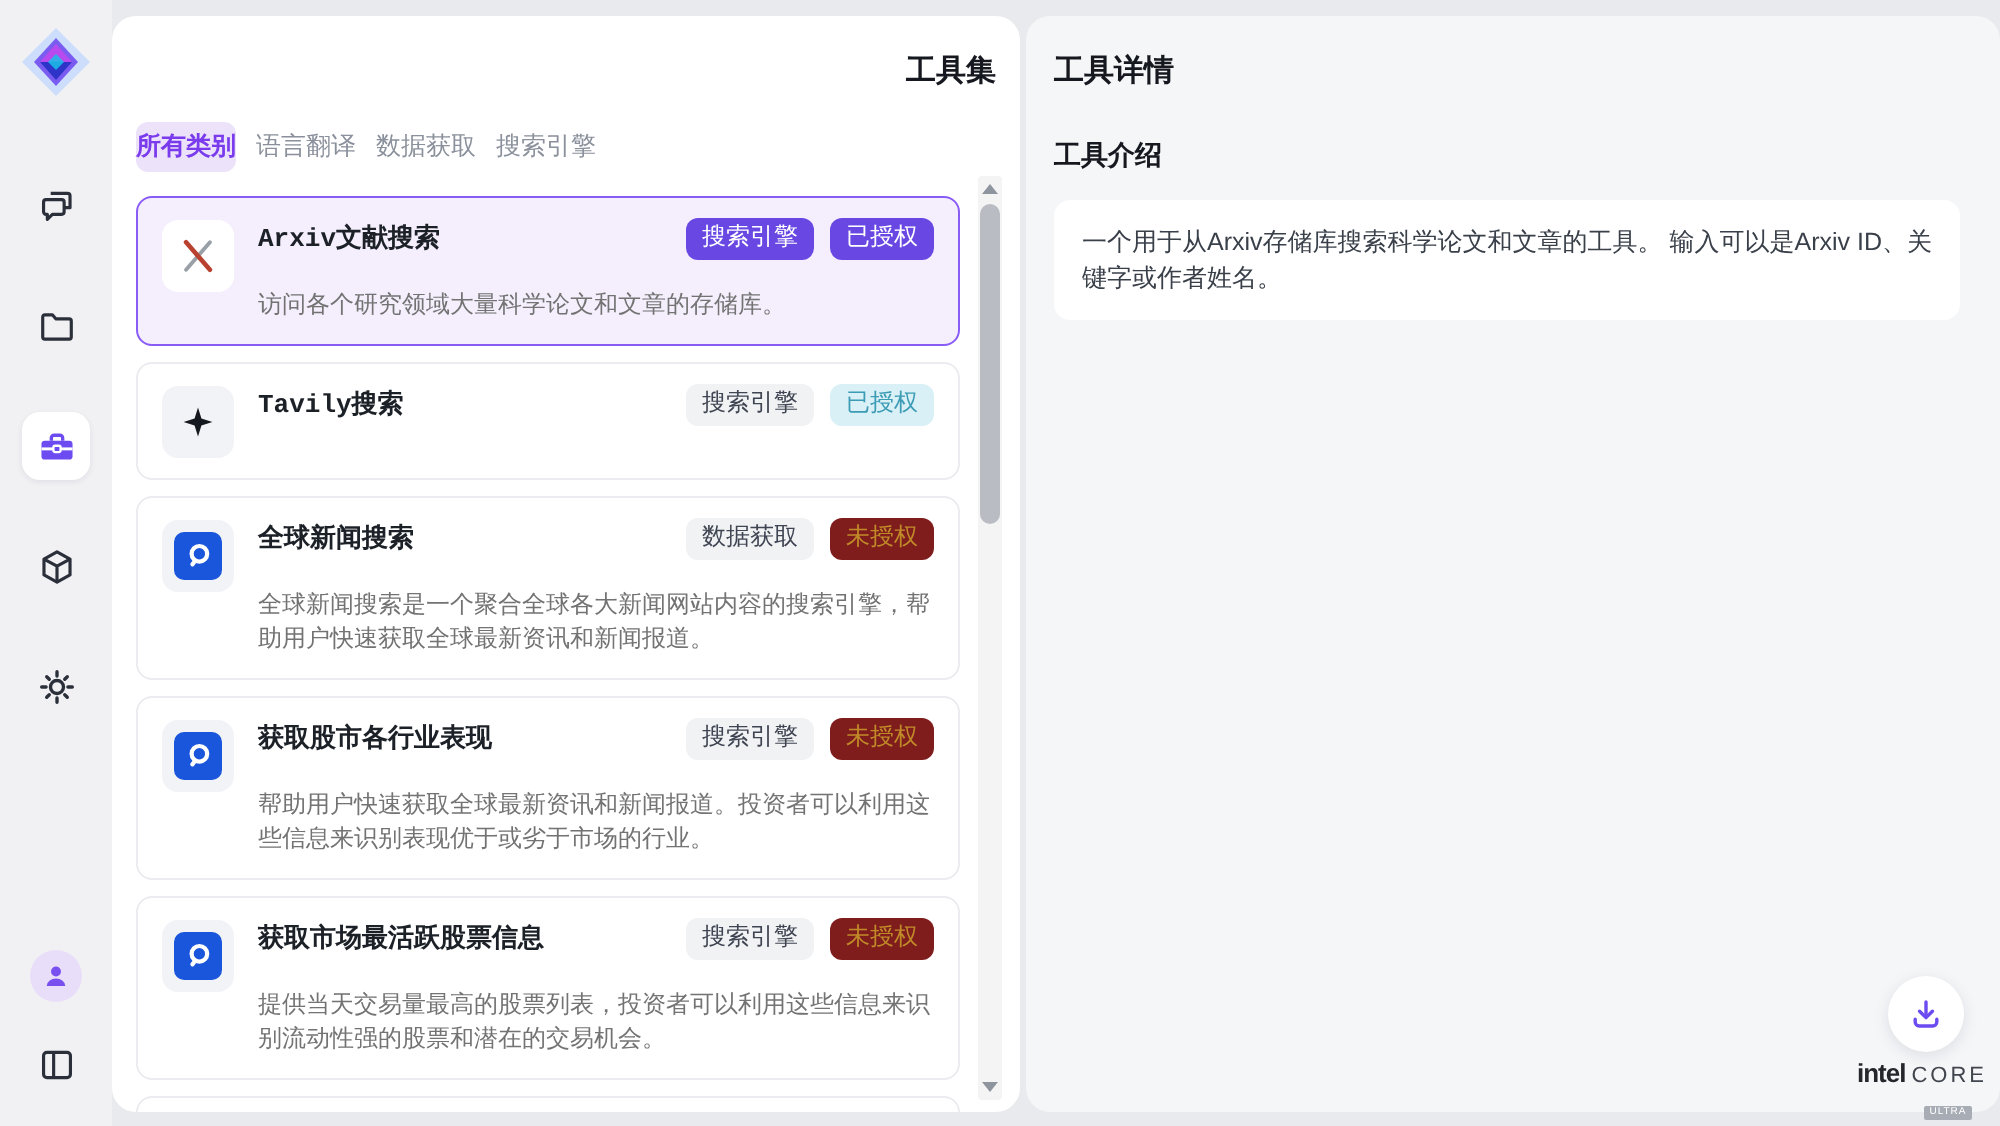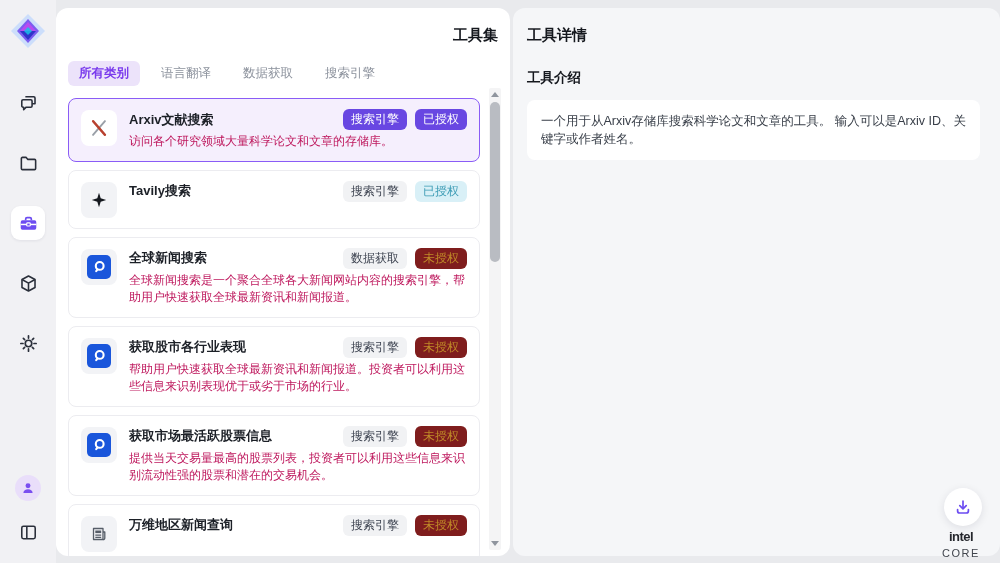--- a/index.html
+++ b/index.html
@@ -29,49 +29,49 @@
 
   
   .list-panel {
     position:absolute; left:56px; top:8px; width:454px; height:548px;
     background:#ffffff; border-radius:12px;
     padding:18px 12px 0 12px; overflow:hidden;
   }
   .list-title { font-size:15px; font-weight:bold; color:#15181e;text-align:right; }
   .tabs { display:flex; gap:10px; margin-top:16px; }
   .tab {
-    font-size:12.5px; color:#8b919c; padding:4px 11px; border-radius:6px;
+    font-size:12.5px; color:#8b919c; padding:4px 0; border-radius:6px;
     background:transparent; border:none; cursor:pointer; white-space:nowrap;
   }
   .tab.active { background:#ece3fa; color:#7a3bed; font-weight:bold; }
   .cards {
     margin-top:12px; width:412px;
     display:flex; flex-direction:column; gap:8px;
   }
   .card {
     border:1px solid #ececf0; border-radius:8px; background:#fff;
     padding:10px 12px; display:flex; gap:12px; cursor:pointer;
   }
   .card.selected { border:1.4px solid #8a5cf6; background:#f5effd; }
   .tile {
     flex:0 0 36px; width:36px; height:36px; border-radius:8px;
     background:#f2f3f6; display:flex; align-items:center; justify-content:center; margin-top:1px;
   }
   .tile.white { background:#ffffff; }
   .qbox { width:24px; height:24px; border-radius:5px; background:#1a56db; display:flex; align-items:center; justify-content:center; }
   .card-body { flex:1; min-width:0; }
-  .card-head { display:flex; align-items:center; }
+  .card-head { display:flex; align-items:flex-end;font-family:Liberation Mono, monospace; }
   .card-name { font-size:13px; font-weight:bold; color:#1c2027; line-height:20px; }
   .badges { margin-left:auto; display:flex; gap:8px; }
   .badge { font-size:12px; padding:2px 8px; border-radius:6px; white-space:nowrap; line-height:17px; }
   .b-purple { background:#6847e2; color:#ffffff; }
   .b-gray   { background:#f1f2f4; color:#3f4552; }
   .b-cyan   { background:#d9f0f7; color:#3d9cb5; }
   .b-amber  { background:#7f1d1d; color:#c08a28; }
-  .card-desc { font-size:12px; color:#be185d; line-height:17.5px; margin-top:3px; }
+  .card-desc { font-size:12px; color:#737373; line-height:17.5px; margin-top:14px; }
 
   
   .scrollbar { position:absolute; right:9px; top:80px; width:12px; height:462px; background:#f4f4f5; border-radius:2px; }
   .sb-up, .sb-down { position:absolute; left:2px; width:0; height:0; border-left:4px solid transparent; border-right:4px solid transparent; }
   .sb-up   { top:4px;  border-bottom:5px solid #8f959e; }
   .sb-down { bottom:4px; border-top:5px solid #8f959e; }
   .sb-thumb { position:absolute; left:1px; top:14px; width:10px; height:160px; background:#b9bcc2; border-radius:5px; }
 
   
   .detail-panel {
@@ -91,21 +91,21 @@
   .param-required { font-size:12px; color:#d4524e; }
   .param-desc { margin-top:8px; font-size:12.5px; color:#3a404a; }
 
   
   .fab {
     position:absolute; left:944px; top:488px; width:38px; height:38px; border-radius:50%;
     background:#ffffff; border:none; box-shadow:0 2px 8px rgba(20,20,50,.10);
     display:flex; align-items:center; justify-content:center; cursor:pointer;
   }
   .intel-logo { position:absolute; left:930px; top:529px; width:62px; text-align:center; }
-  .intel-row { display:flex; align-items:center; justify-content:center; gap:3px;flex-direction:column; }
+  .intel-row { display:flex; align-items:flex-end; justify-content:center; gap:3px; }
   .intel-word { font-size:13px; font-weight:bold; color:#24262c; letter-spacing:-0.5px; }
   .core-word { font-size:11px; color:#41454d; letter-spacing:1.5px; text-transform:uppercase; }
   .ultra-badge {
     display:inline-block; margin-left:26px; margin-top:1px;
     background:#a8adb5; color:#ffffff; font-size:5px; line-height:7px;
     padding:0 3px; border-radius:1px; letter-spacing:.5px;
   }
   svg { display:block; }
 </style>
 </head>

